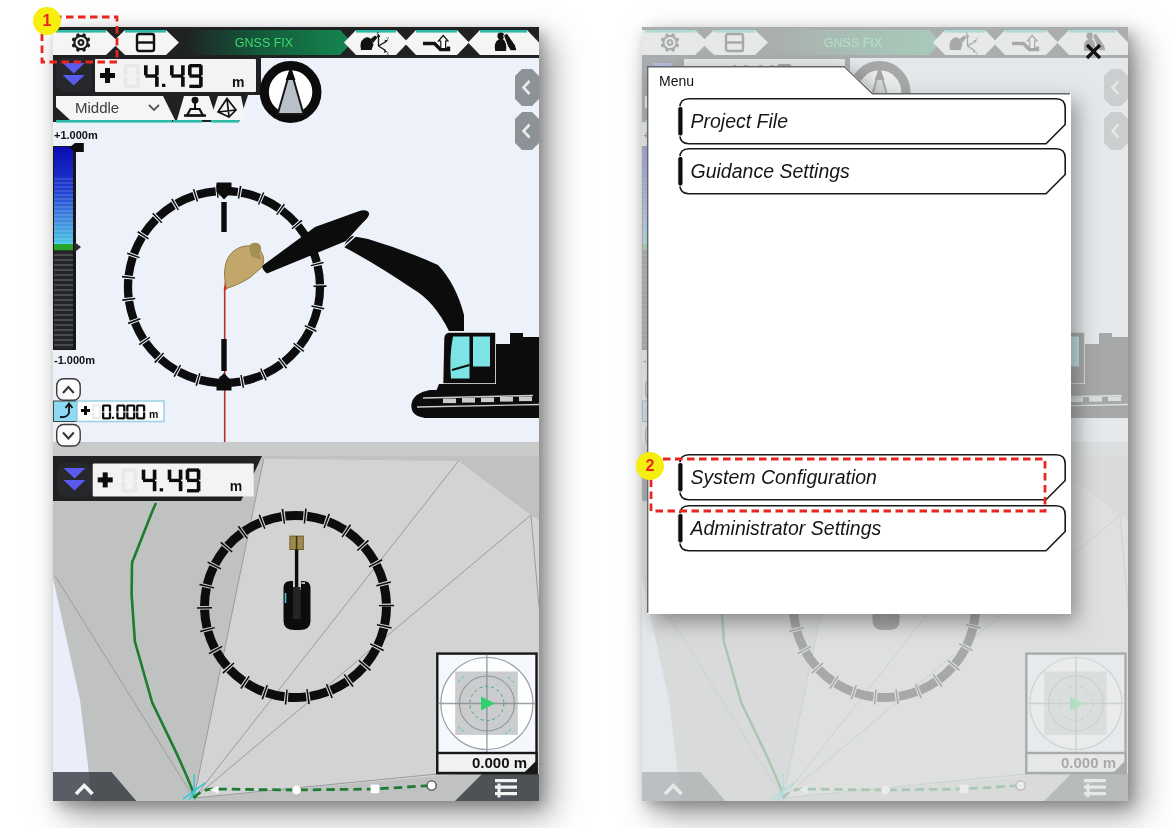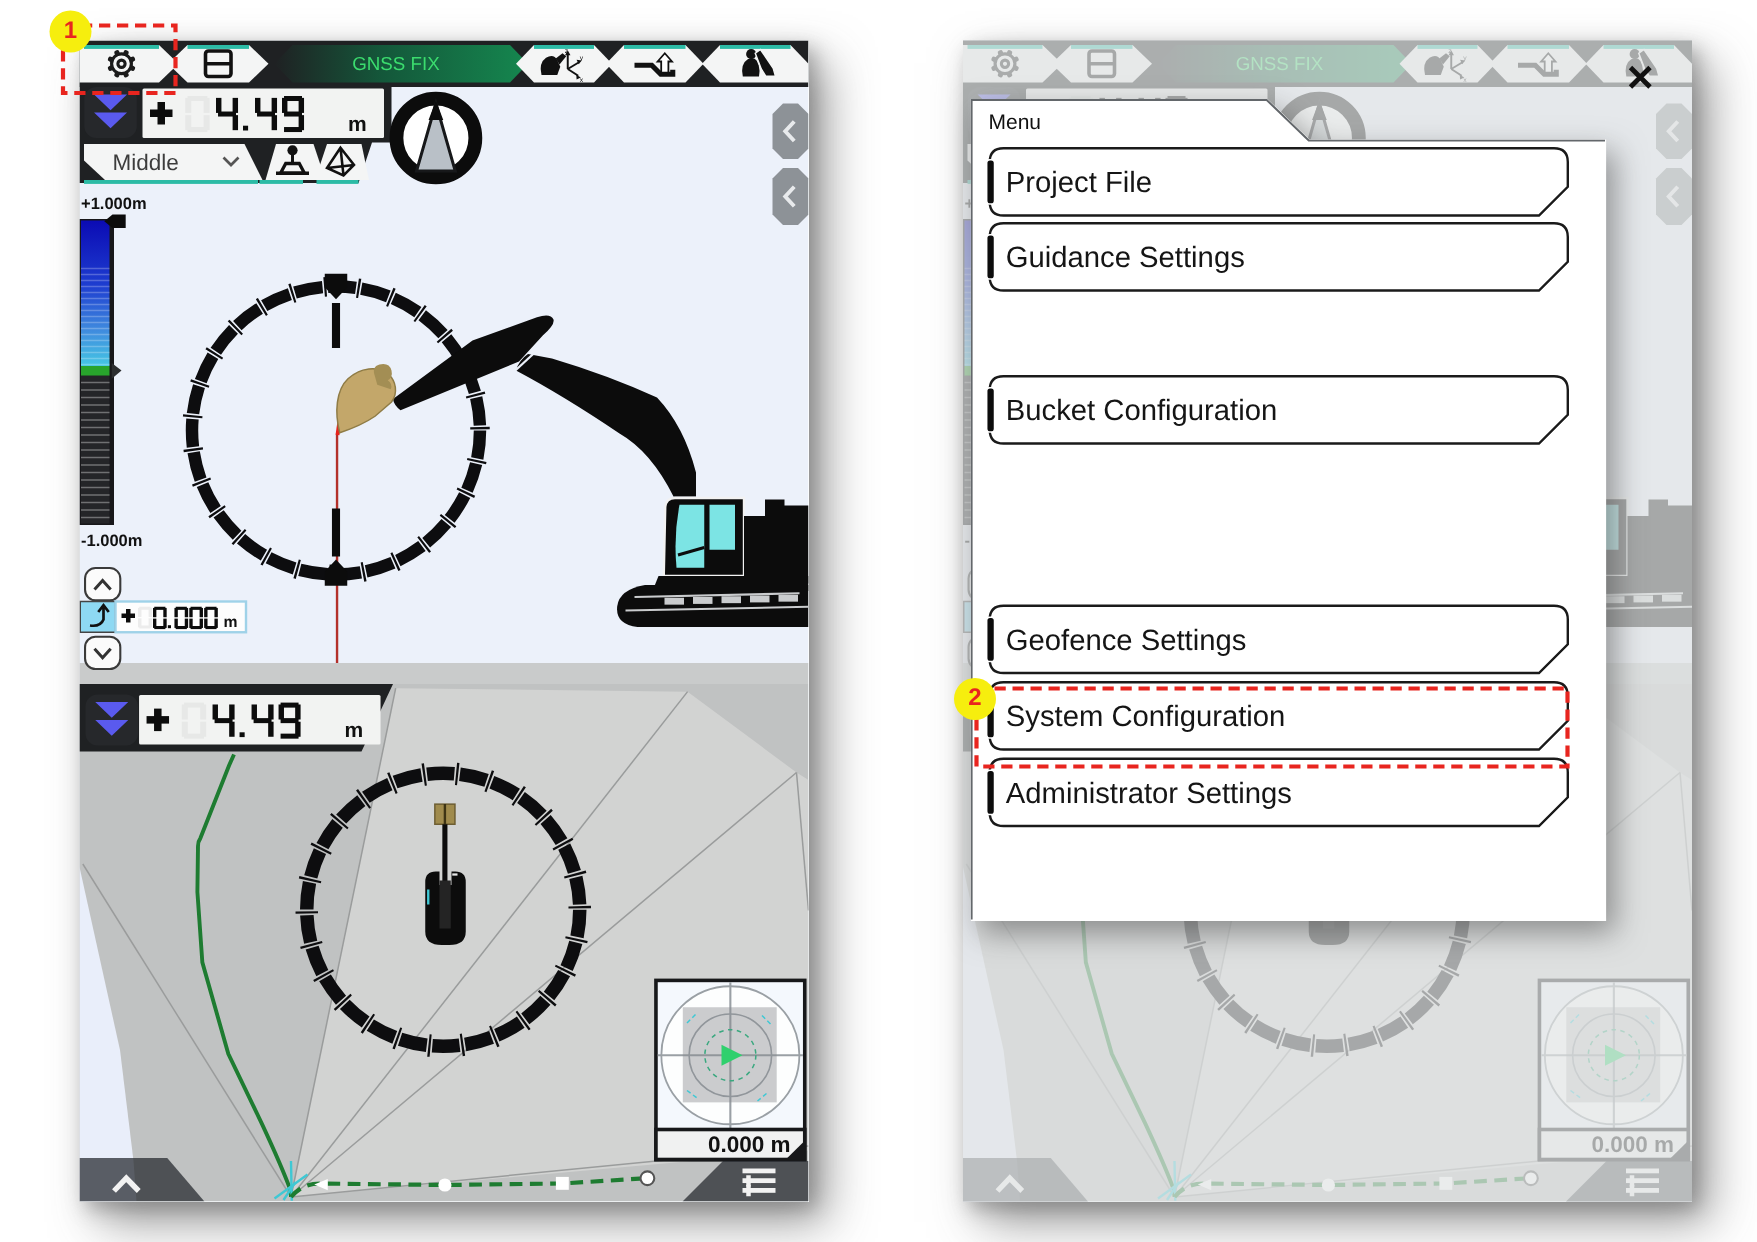--- a/index.html
+++ b/index.html
@@ -2,21 +2,21 @@
 <html><head><meta charset="utf-8"><style>
 html,body{margin:0;padding:0;background:#fff;width:1171px;height:828px;overflow:hidden;
 font-family:"Liberation Sans",sans-serif;}
 .shot{position:absolute;width:486px;height:774px;box-shadow:12px 14px 30px rgba(75,75,75,.55),4px 5px 12px rgba(90,90,90,.4);}
 .app{position:absolute;left:0;top:0;}
 .backdrop{position:absolute;left:0;top:0;width:486px;height:774px;background:rgba(226,228,228,0.72);}
 .menu{position:absolute;left:0;top:0;width:424px;height:548px;background:#fff;
 clip-path:polygon(0 0,198px 0,226px 27px,424px 27px,424px 548px,0 548px);margin-top:36px;}
 .menuwrap{position:absolute;left:5px;top:3px;width:424px;height:548px;filter:drop-shadow(6px 8px 10px rgba(60,60,60,.5));}
 .mtitle{position:absolute;left:12px;top:7px;font-size:14px;color:#111;}
-.mbtn{position:absolute;left:10px;width:391px;height:49px;}
+.mbtn{position:absolute;left:30px;width:391px;height:49px;font-style:italic;}
 .badge{position:absolute;width:28px;height:28px;border-radius:50%;background:#f6ee0e;
 color:#e8251f;font-size:16px;font-weight:bold;text-align:center;line-height:28px;}
 .closex{position:absolute;left:443px;top:16px;width:17px;height:17px;}
 </style></head>
 <body>
 
 <div class="shot" style="left:53px;top:27px">
 <svg class="app" width="486" height="774" viewBox="0 0 486 774" xmlns="http://www.w3.org/2000/svg" font-family="Liberation Sans, sans-serif">
 <defs>
 <g id="d0">
@@ -777,35 +777,23 @@
 </svg></div>
 
 <div class="mbtn" style="top:81.4px">
 <svg width="391" height="49" viewBox="-2 -1 391 49" xmlns="http://www.w3.org/2000/svg" font-family="Liberation Sans, sans-serif">
 <path d="M10,0.8 L377,0.8 Q386.2,0.8 386.2,10 L386.2,26.5 L367,45.7 L10,45.7 Q0.8,45.7 0.8,36.5 L0.8,10 Q0.8,0.8 10,0.8 Z" fill="#fff" stroke="#1a1a1a" stroke-width="1.6"></path>
 <rect x="-1.2" y="8.5" width="5.2" height="29.5" rx="2.2" fill="#0c0c0c" stroke="#fff" stroke-width="1"></rect>
 <text x="11.5" y="30" font-size="19.5" fill="#151515">Guidance Settings</text>
 </svg></div>
 
 
-<div class="mbtn" style="top:183.2px">
-<svg width="391" height="49" viewBox="-2 -1 391 49" xmlns="http://www.w3.org/2000/svg" font-family="Liberation Sans, sans-serif">
-<path d="M10,0.8 L377,0.8 Q386.2,0.8 386.2,10 L386.2,26.5 L367,45.7 L10,45.7 Q0.8,45.7 0.8,36.5 L0.8,10 Q0.8,0.8 10,0.8 Z" fill="#fff" stroke="#1a1a1a" stroke-width="1.6"></path>
-<rect x="-1.2" y="8.5" width="5.2" height="29.5" rx="2.2" fill="#0c0c0c" stroke="#fff" stroke-width="1"></rect>
-<text x="11.5" y="30" font-size="19.5" fill="#151515">Bucket Configuration</text>
-</svg></div>
-
-
-
-<div class="mbtn" style="top:335.9px">
-<svg width="391" height="49" viewBox="-2 -1 391 49" xmlns="http://www.w3.org/2000/svg" font-family="Liberation Sans, sans-serif">
-<path d="M10,0.8 L377,0.8 Q386.2,0.8 386.2,10 L386.2,26.5 L367,45.7 L10,45.7 Q0.8,45.7 0.8,36.5 L0.8,10 Q0.8,0.8 10,0.8 Z" fill="#fff" stroke="#1a1a1a" stroke-width="1.6"></path>
-<rect x="-1.2" y="8.5" width="5.2" height="29.5" rx="2.2" fill="#0c0c0c" stroke="#fff" stroke-width="1"></rect>
-<text x="11.5" y="30" font-size="19.5" fill="#151515">Geofence Settings</text>
-</svg></div>
+
+
+
 
 <div class="mbtn" style="top:437.7px">
 <svg width="391" height="49" viewBox="-2 -1 391 49" xmlns="http://www.w3.org/2000/svg" font-family="Liberation Sans, sans-serif">
 <path d="M10,0.8 L377,0.8 Q386.2,0.8 386.2,10 L386.2,26.5 L367,45.7 L10,45.7 Q0.8,45.7 0.8,36.5 L0.8,10 Q0.8,0.8 10,0.8 Z" fill="#fff" stroke="#1a1a1a" stroke-width="1.6"></path>
 <rect x="-1.2" y="8.5" width="5.2" height="29.5" rx="2.2" fill="#0c0c0c" stroke="#fff" stroke-width="1"></rect>
 <text x="11.5" y="30" font-size="19.5" fill="#151515">Administrator Settings</text>
 </svg></div>
 
 <div class="mbtn" style="top:386.8px">
 <svg width="391" height="49" viewBox="-2 -1 391 49" xmlns="http://www.w3.org/2000/svg" font-family="Liberation Sans, sans-serif">

